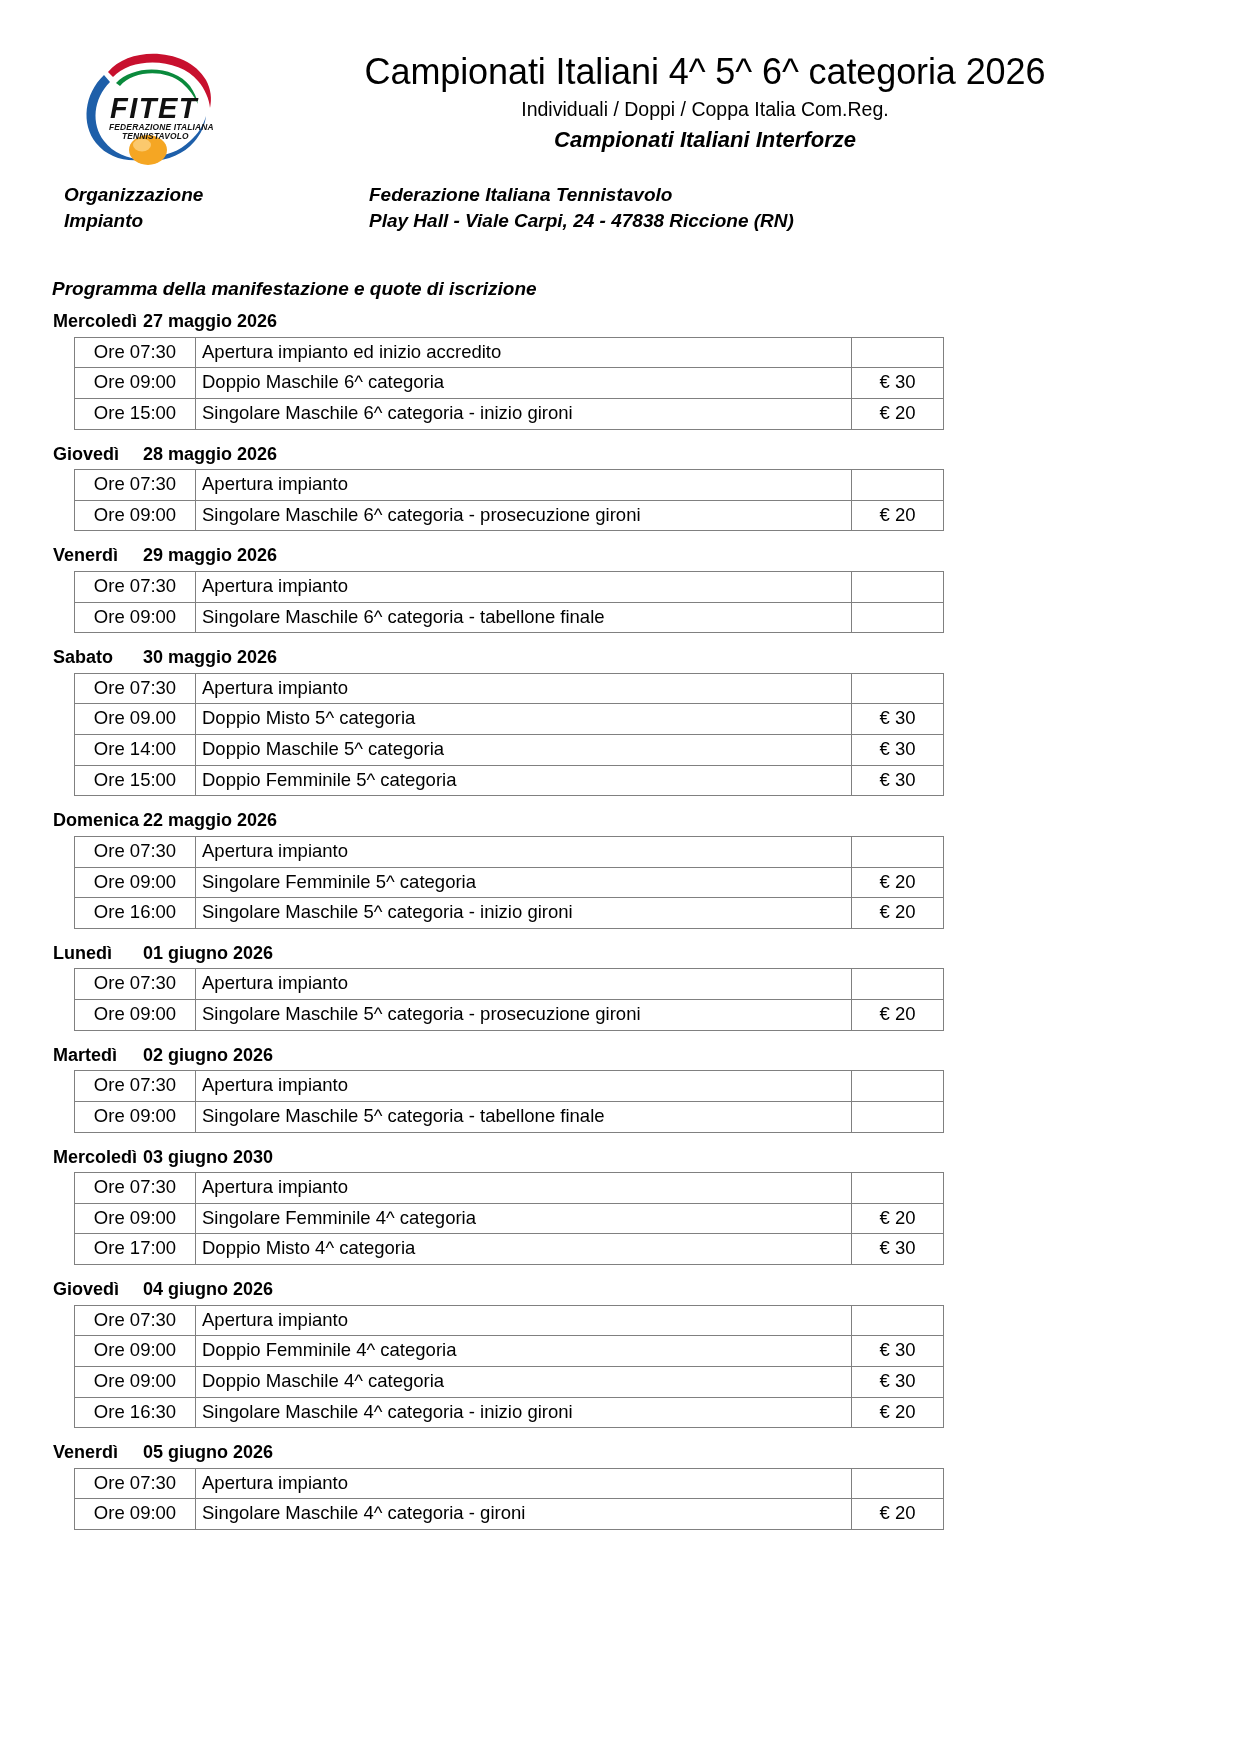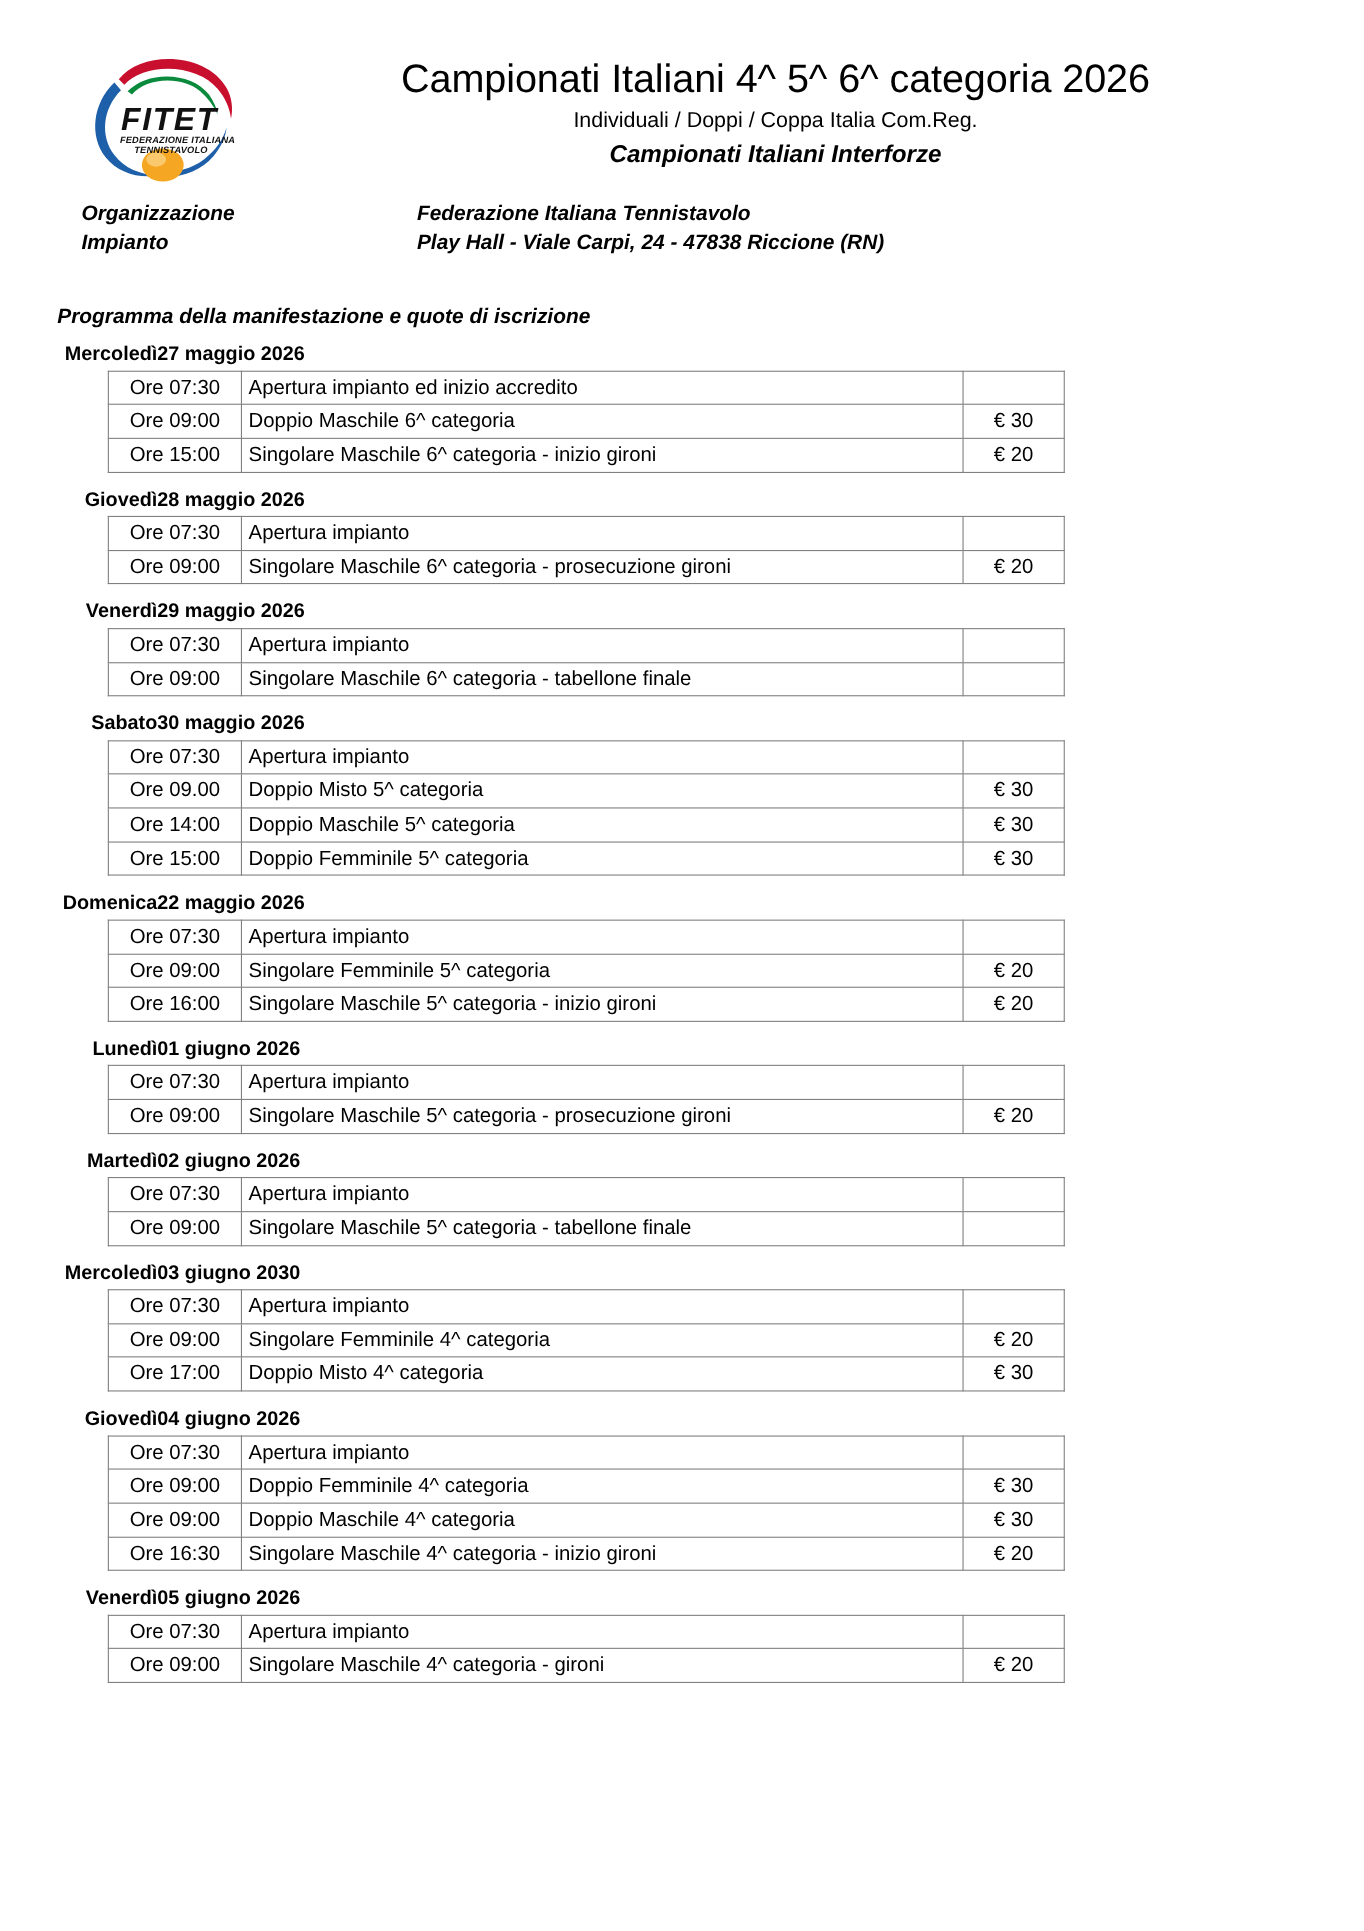--- a/index.html
+++ b/index.html
@@ -64,21 +64,21 @@
     font-size: 22px;
     font-weight: bold;
     line-height: 1.3;
     margin-top: 1px;
     font-style: italic;
   }
 
   
   .info {
     position: absolute;
-    left: 74px;
+    left: 64px;
     top: 182px;
     font-style: italic;
     font-weight: bold;
     font-size: 19px;
     line-height: 1.37;
   }
   .info-row { display: flex; }
   .info-label { width: 305px; flex: 0 0 305px; }
   .info-value { white-space: nowrap; }
 
@@ -108,27 +108,27 @@
     font-weight: bold;
     margin: 0 0 4px 0;
     display: flex;
     padding-left: 53px;
     align-items: baseline;
     line-height: 1.25;
   }
   .day-weekday {
     display: inline-block;
     min-width: 90px;
-    text-align: right;
+    text-align: left;
   }
   .day-date { display: inline-block; }
 
   table.day-table {
     border-collapse: collapse;
-    margin-left: 98px;
+    margin-left: 74px;
     width: 830px;
     table-layout: fixed;
   }
   table.day-table td {
     border: 1px solid #808080;
     font-size: 18.5px;
     padding: 2px 6px 4px 6px;
     height: 22px;
     line-height: 1.28;
     vertical-align: middle;

